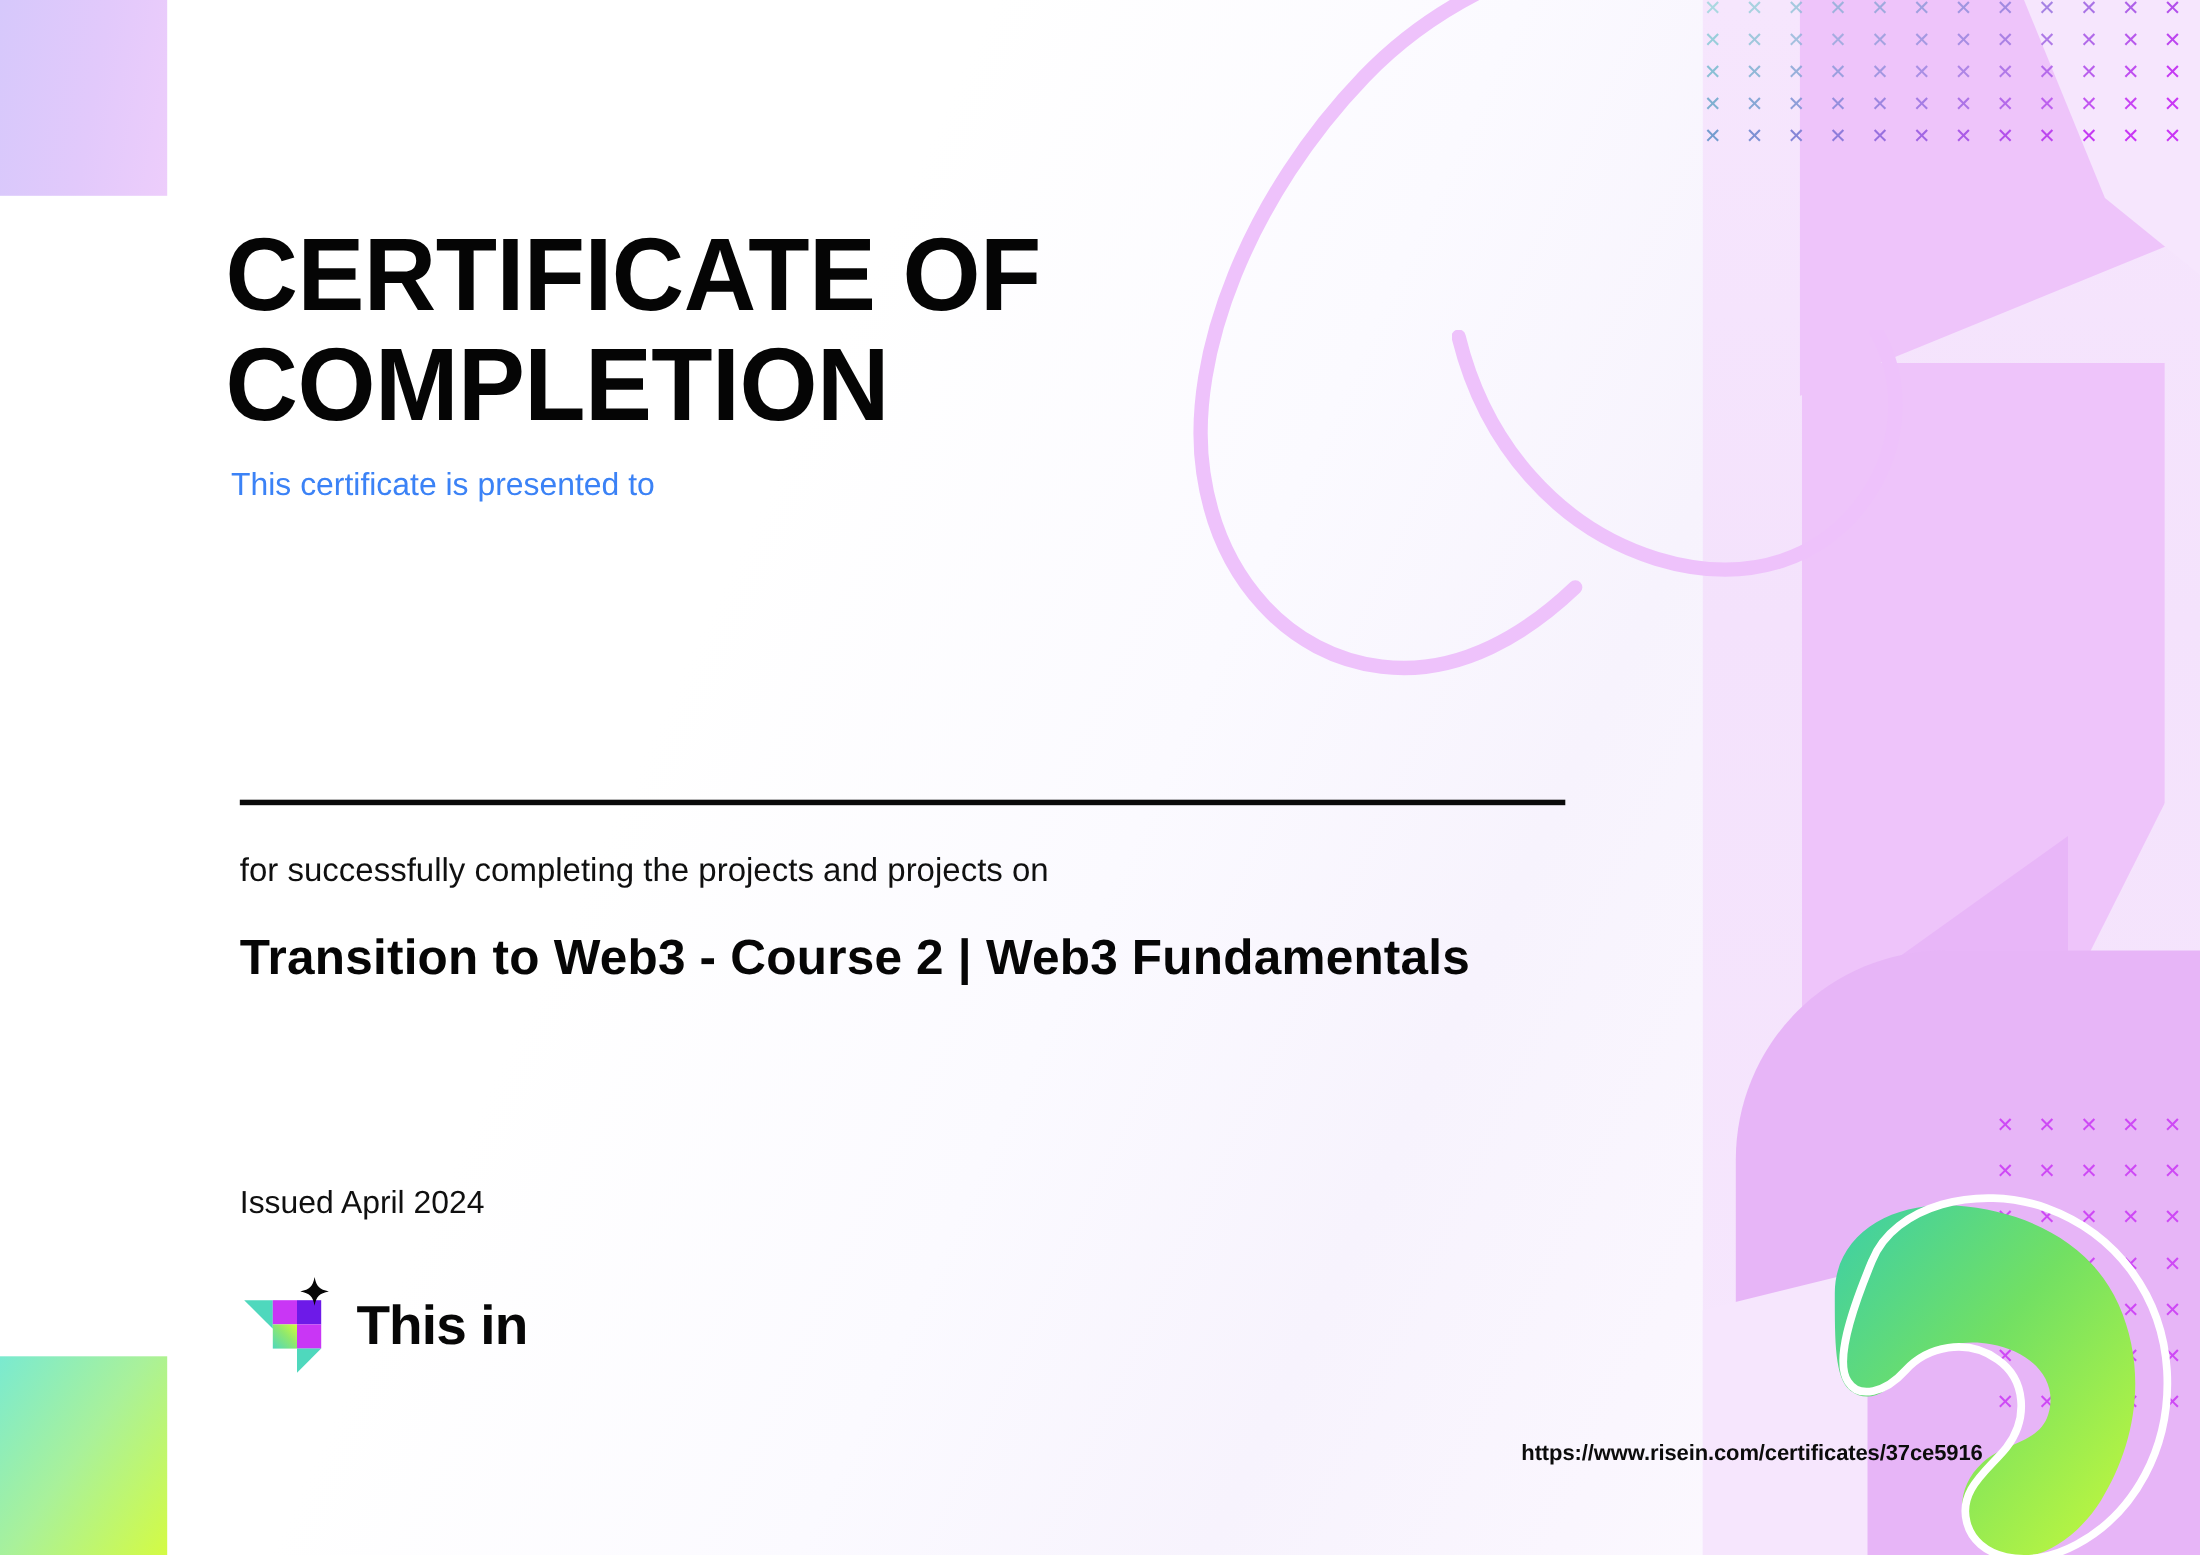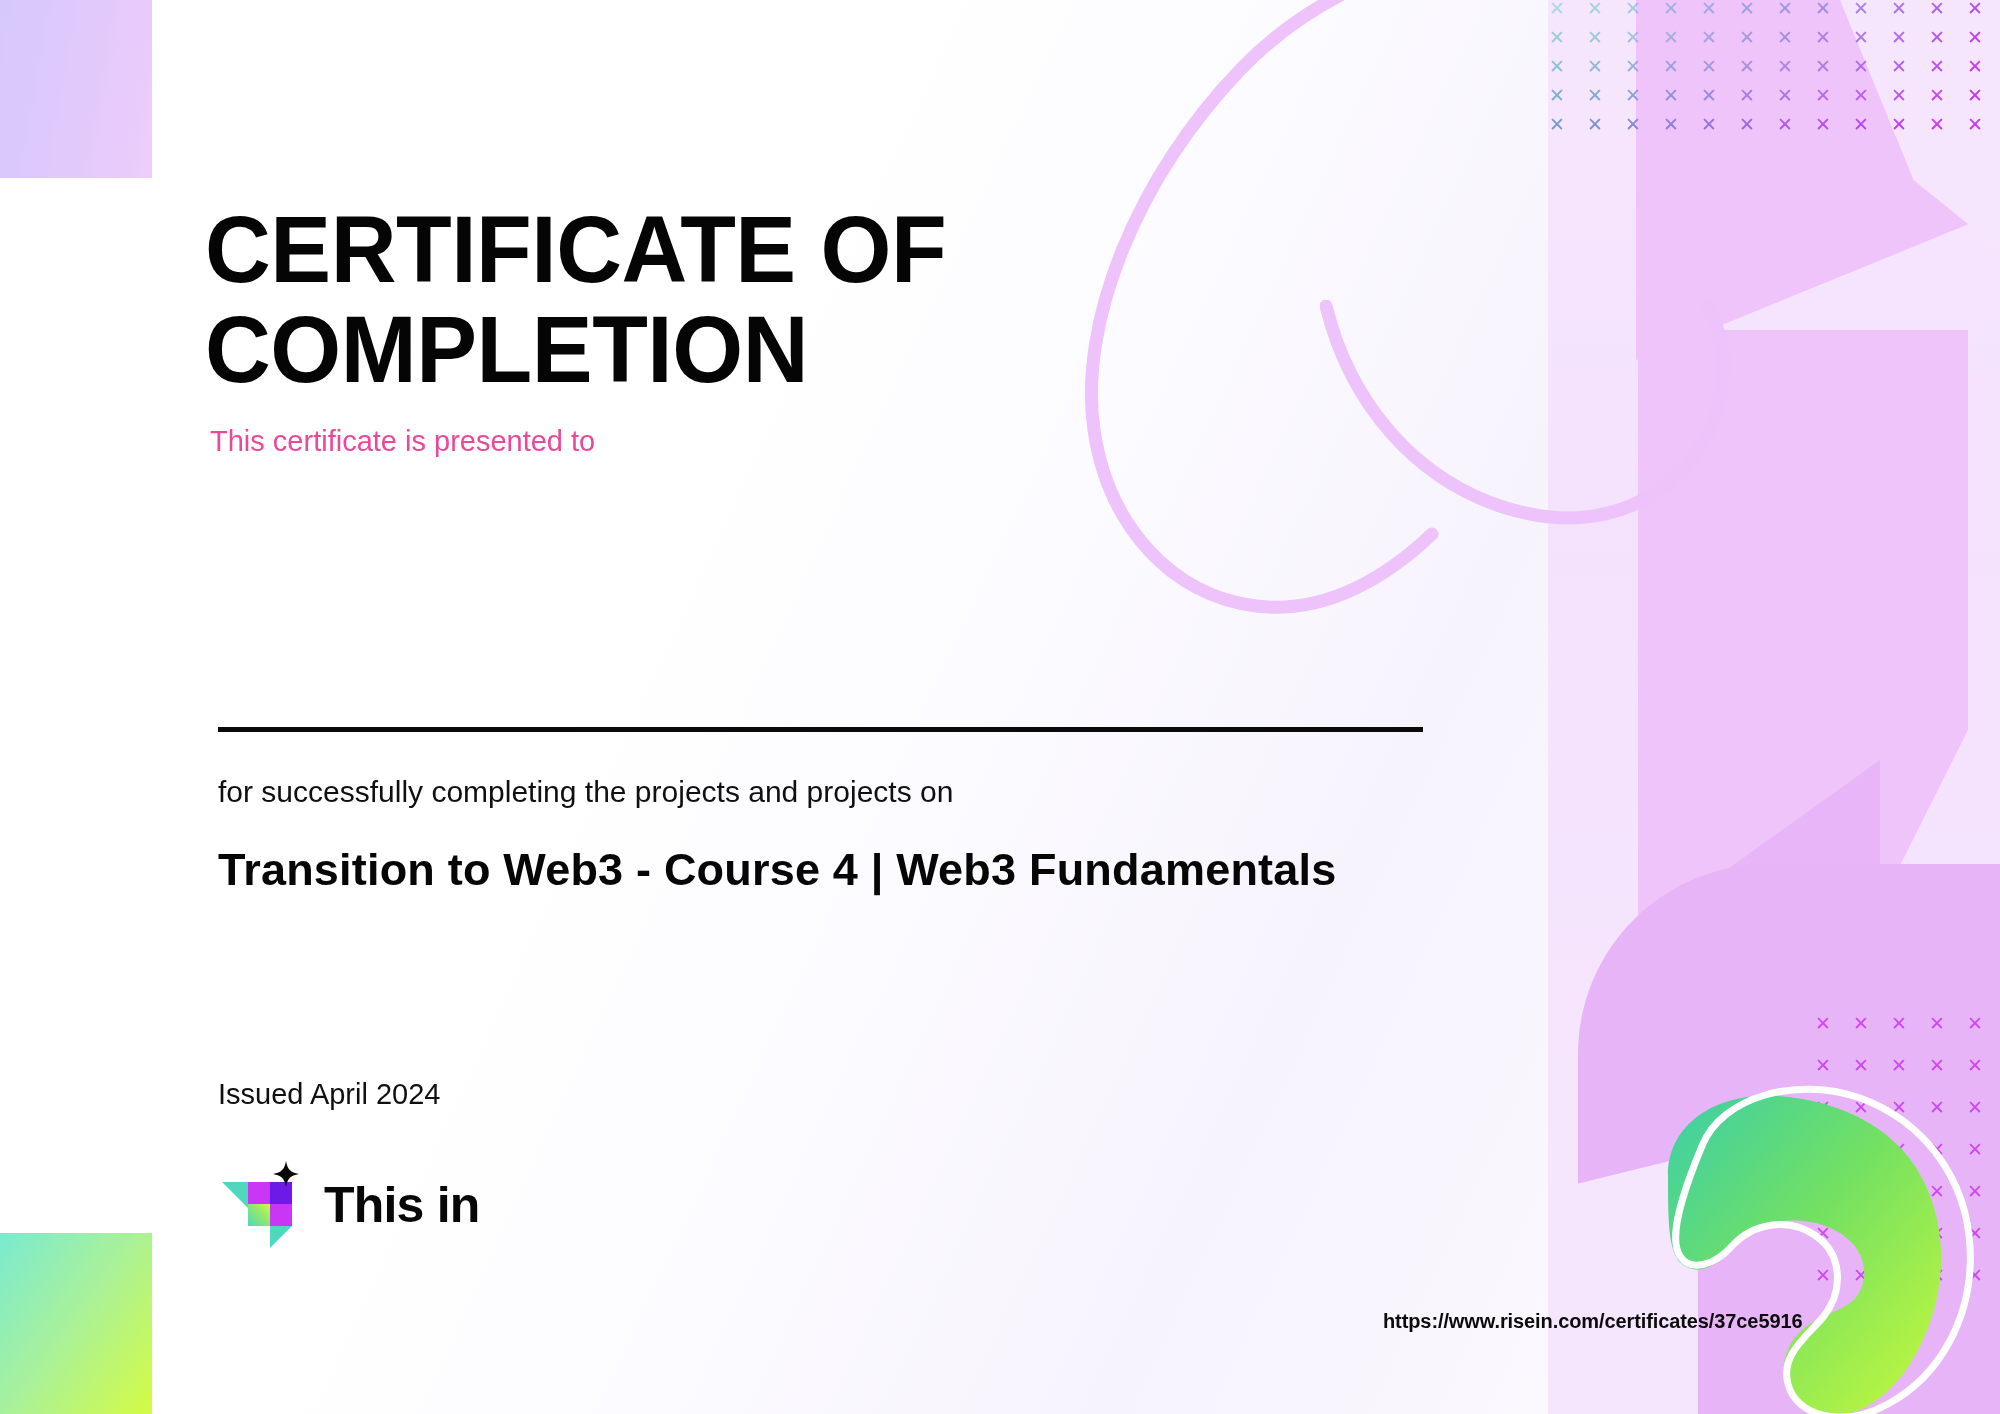--- a/index.html
+++ b/index.html
@@ -229,21 +229,21 @@
     font-family: "Liberation Sans", sans-serif;
     transform: scaleX(0.97);
     transform-origin: left top;
   }
 
   .presented-to {
     position: absolute;
     left: 210px;
     top: 425px;
     font-size: 29px;
-    color: #ec4899;
+    color: #3b82f6;
     font-weight: 400;
     font-family: "Liberation Sans", sans-serif;
   }
 
   .recipient-name {
     position: absolute;
     left: 218px;
     top: 630px;
     font-size: 66px;
     font-weight: 700;
@@ -504,21 +504,21 @@
 
     <div class="cert-title">CERTIFICATE OF COMPLETION</div>
 
     <div class="presented-to">This certificate is presented to</div>
 
 
     <div class="name-rule"></div>
 
     <div class="for-completing">for successfully completing the projects and projects on</div>
 
-    <div class="course-title">Transition to Web3 - Course 4  |  Web3 Fundamentals</div>
+    <div class="course-title">Transition to Web3 - Course 2  |  Web3 Fundamentals</div>
 
     <div class="issued-date">Issued April 2024</div>
 
     <div class="logo-lockup">
       <div class="logo-mark">
         <svg viewBox="0 0 86 90" width="86" height="90">
           <defs>
             <linearGradient id="tileGrad" x1="0" y1="1" x2="1" y2="0">
               <stop offset="0%" stop-color="#4fd8bd"></stop>
               <stop offset="55%" stop-color="#8fe86e"></stop>

